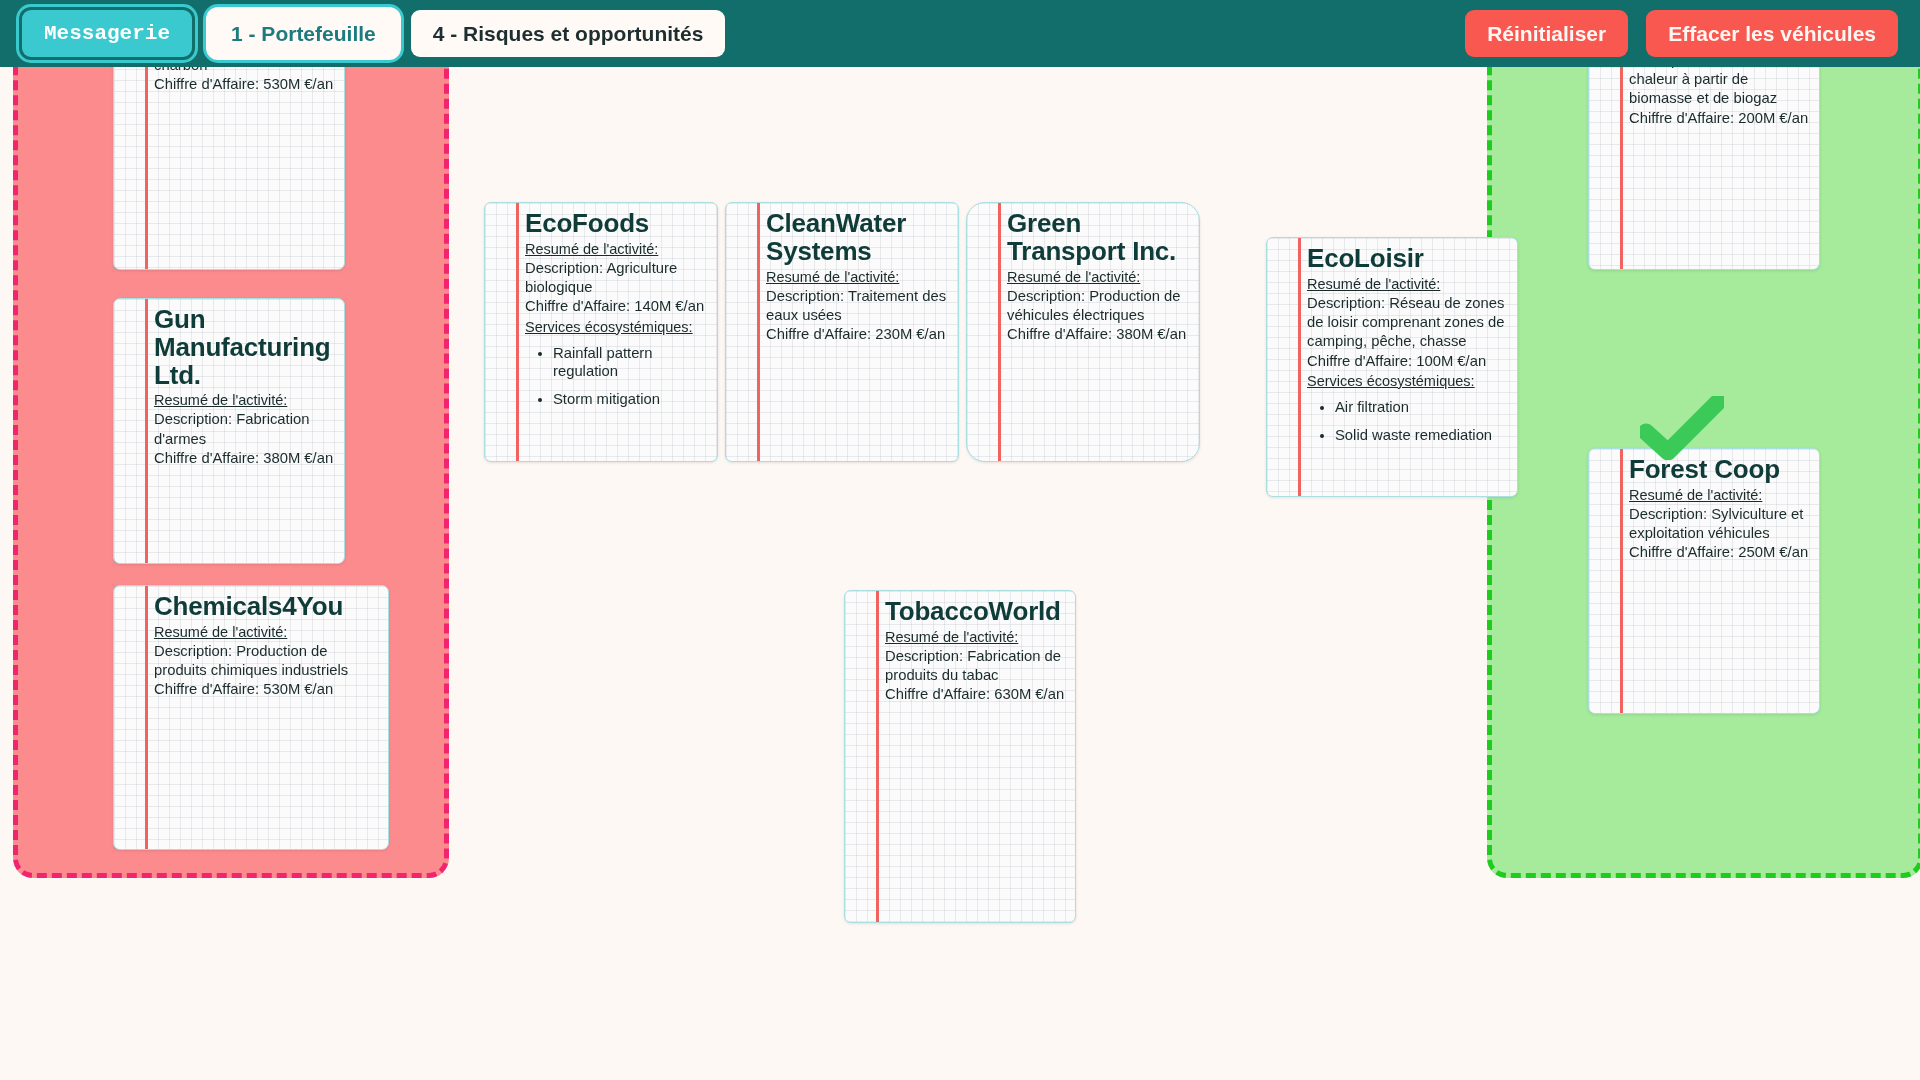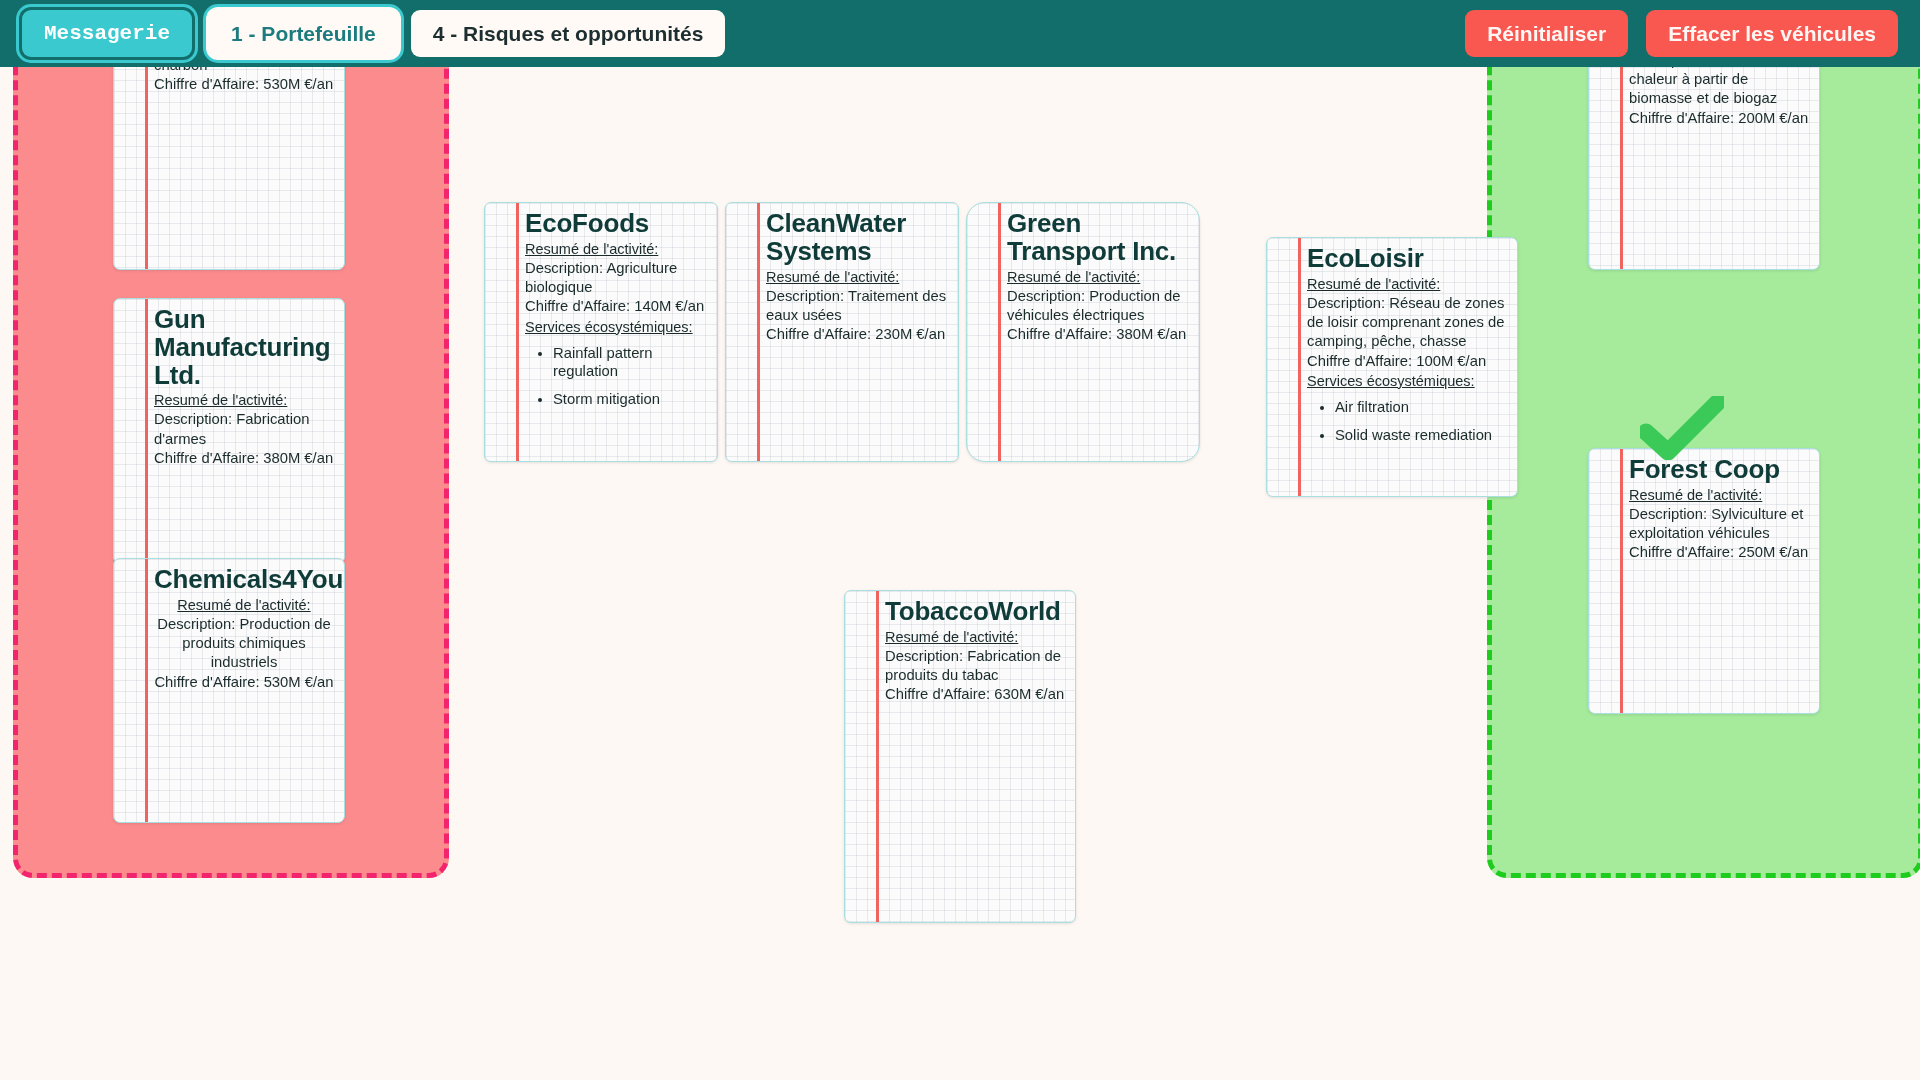--- a/index.html
+++ b/index.html
@@ -123,21 +123,21 @@
   .card-bullets li {
     font-size: 14.8px;
     color: #1b2b2b;
     line-height: 1.28;
     margin-bottom: 9px;
   }
 
   
   #card-coal      { left: 113px;  top: -20px;  width: 232px; height: 290px; }
   #card-gun       { left: 113px;  top: 298px;  width: 232px; height: 266px; padding-left: 48px; }
-  #card-chem      { left: 113px;  top: 558px;  width: 232px; height: 265px; text-align: center; }
+  #card-chem      { left: 113px;  top: 585px;  width: 276px; height: 265px; }
 
   #card-ecofoods  { left: 484px;  top: 202px;  width: 234px; height: 260px; }
   #card-cleanwater{ left: 725px;  top: 202px;  width: 234px; height: 260px; }
   #card-greentran { left: 966px;  top: 202px;  width: 234px; height: 260px; border-radius: 19px; }
   #card-ecoloisir { left: 1266px; top: 202px;  width: 252px; height: 260px; margin-top: 35px; }
   #card-tobacco   { left: 844px;  top: 590px;  width: 232px; height: 333px; }
 
   #card-biomass   { left: 1588px; top: -22px;  width: 232px; height: 292px; }
   #card-forest    { left: 1588px; top: 448px;  width: 232px; height: 266px; }
 

